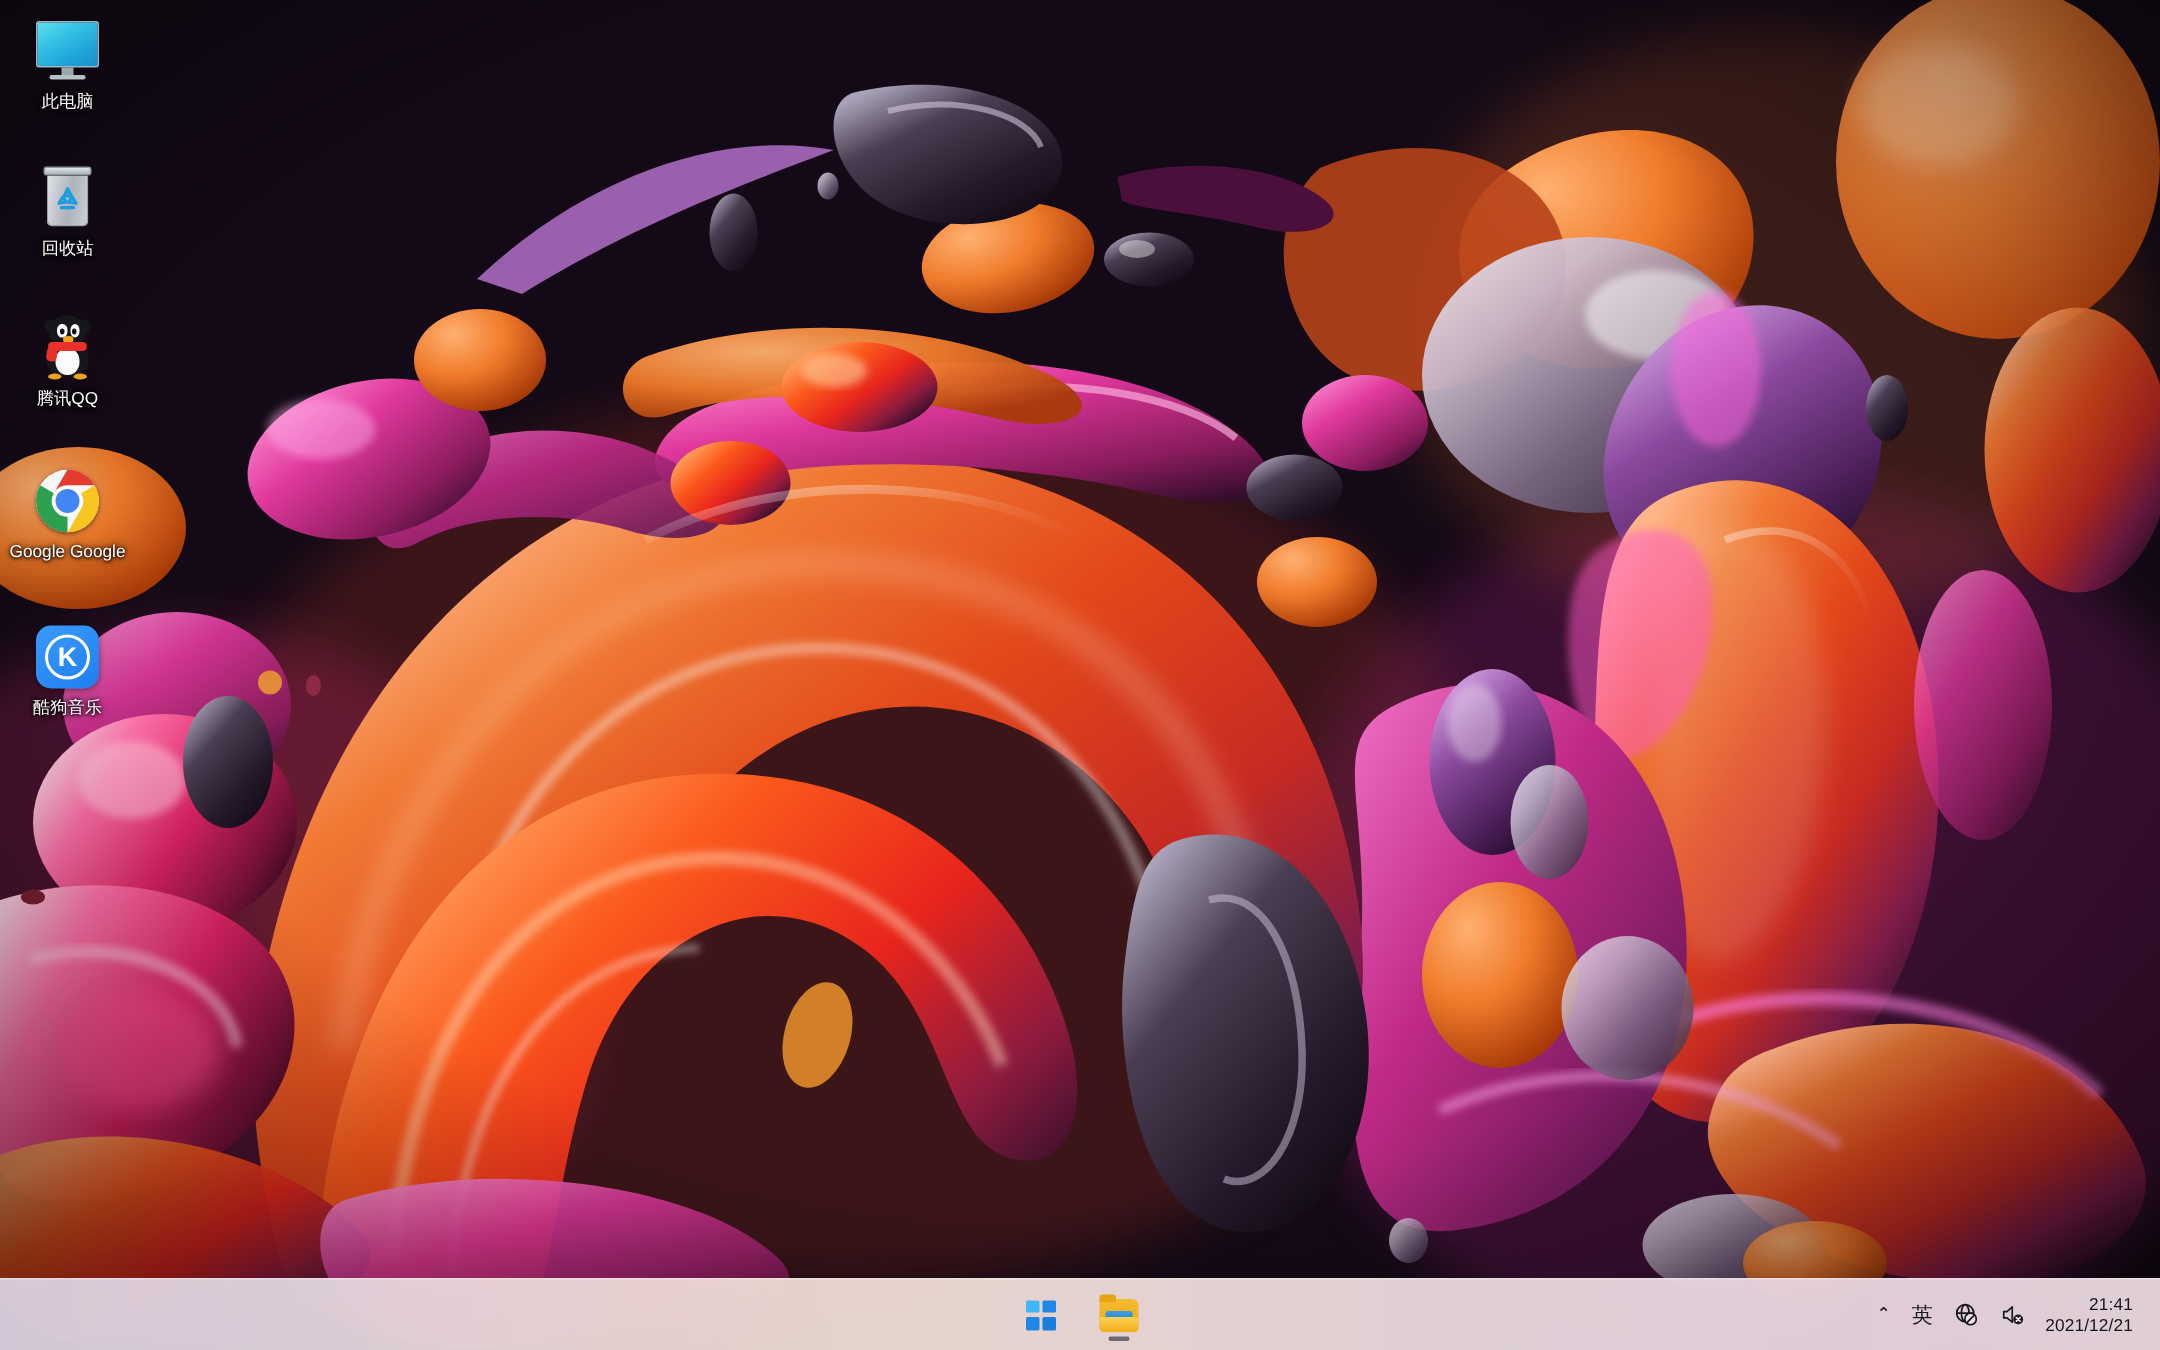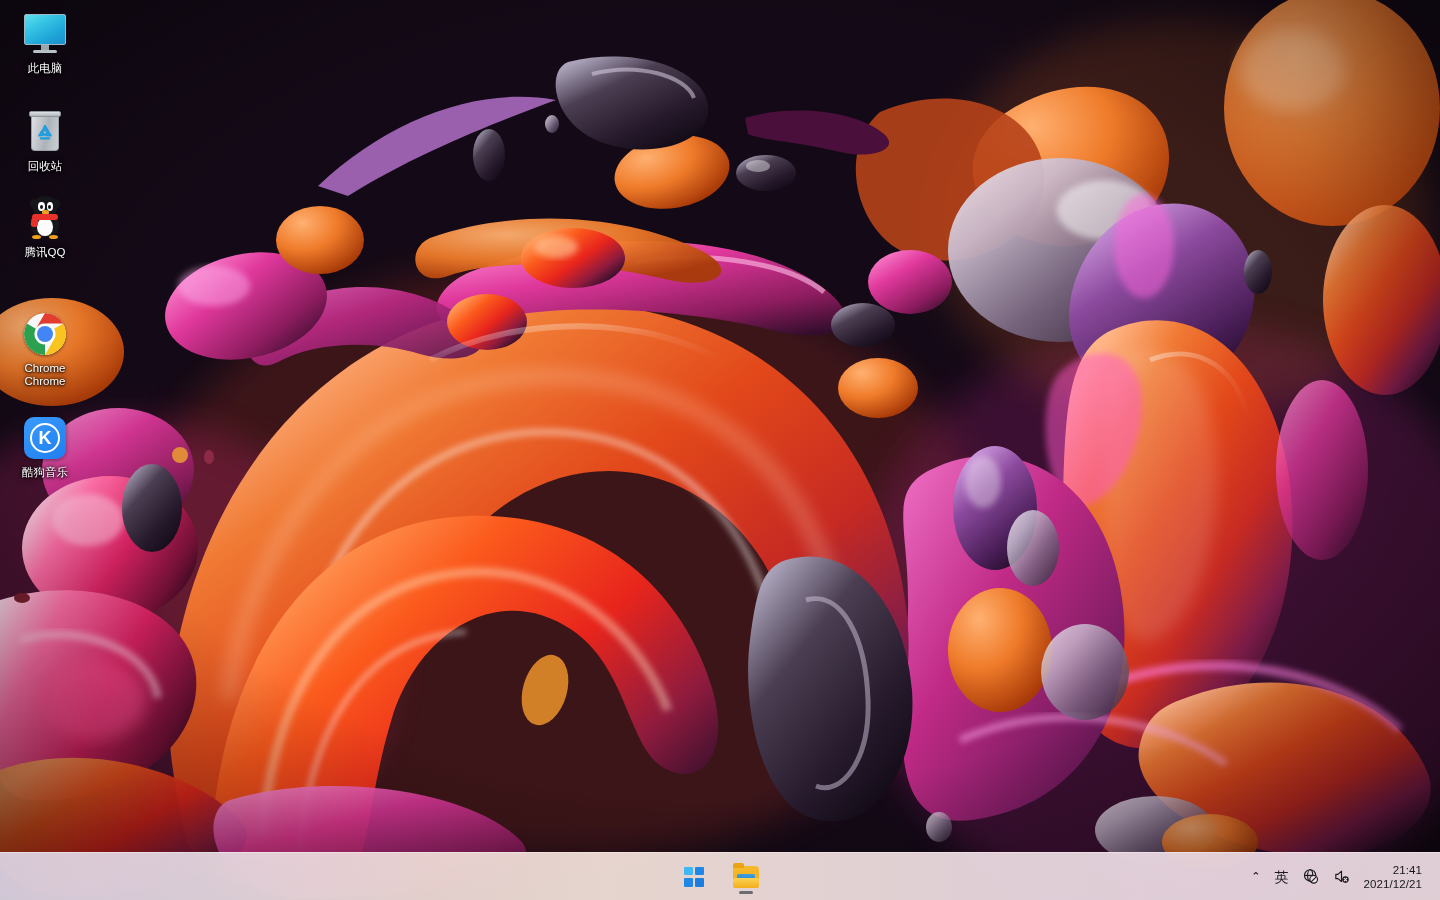--- a/index.html
+++ b/index.html
@@ -357,21 +357,21 @@
             <path d="M12 3.5 L15 9 L9.6 9 Z"></path>
             <path d="M5.2 15 L8.2 10 L11 14 Z"></path>
             <path d="M18.8 15 L15.6 10 L13 14.2 Z"></path>
             <path d="M7 18.5 L17 18.5"></path>
           </svg>
         </div>
       </div>
       <div class="caption">回收站</div>
     </div>
 
-    <div class="desk-icon" style="top:194px;">
+    <div class="desk-icon" style="top:208px;">
       <div class="glyph">
         <div class="ic-qq">
           <div class="ear-l"></div>
             <div class="ear-r"></div>
           <div class="body"></div>
           <div class="belly"></div>
           <div class="head"></div>
           <div class="eye l"></div>
             <div class="eye r"></div>
           <div class="pup l"></div>
@@ -392,21 +392,21 @@
           <svg viewBox="0 0 100 100" width="42" height="42">
             <circle cx="50" cy="50" r="50" fill="#f7f7f7"></circle>
             <path d="M50 0 A50 50 0 0 1 93.3 25 L50 25 A25 25 0 0 0 28.3 37.5 Z" fill="#e33b2e"></path>
             <path d="M93.3 25 A50 50 0 0 1 50 100 L71.7 62.5 A25 25 0 0 0 71.7 37.5 L93.3 25 Z" fill="#f8c420"></path>
             <path d="M50 100 A50 50 0 0 1 6.7 25 L28.3 37.5 A25 25 0 0 0 50 75 Z" fill="#2ba14f"></path>
             <circle cx="50" cy="50" r="24" fill="#fff"></circle>
             <circle cx="50" cy="50" r="19" fill="#4285f4"></circle>
           </svg>
         </div>
       </div>
-      <div class="caption">Chrome Chrome</div>
+      <div class="caption">Google Google</div>
     </div>
 
     <div class="desk-icon" style="top:414px;">
       <div class="glyph">
         <div class="ic-kugou">
           <div class="ring">K</div>
         </div>
       </div>
       <div class="caption">酷狗音乐</div>
     </div>

